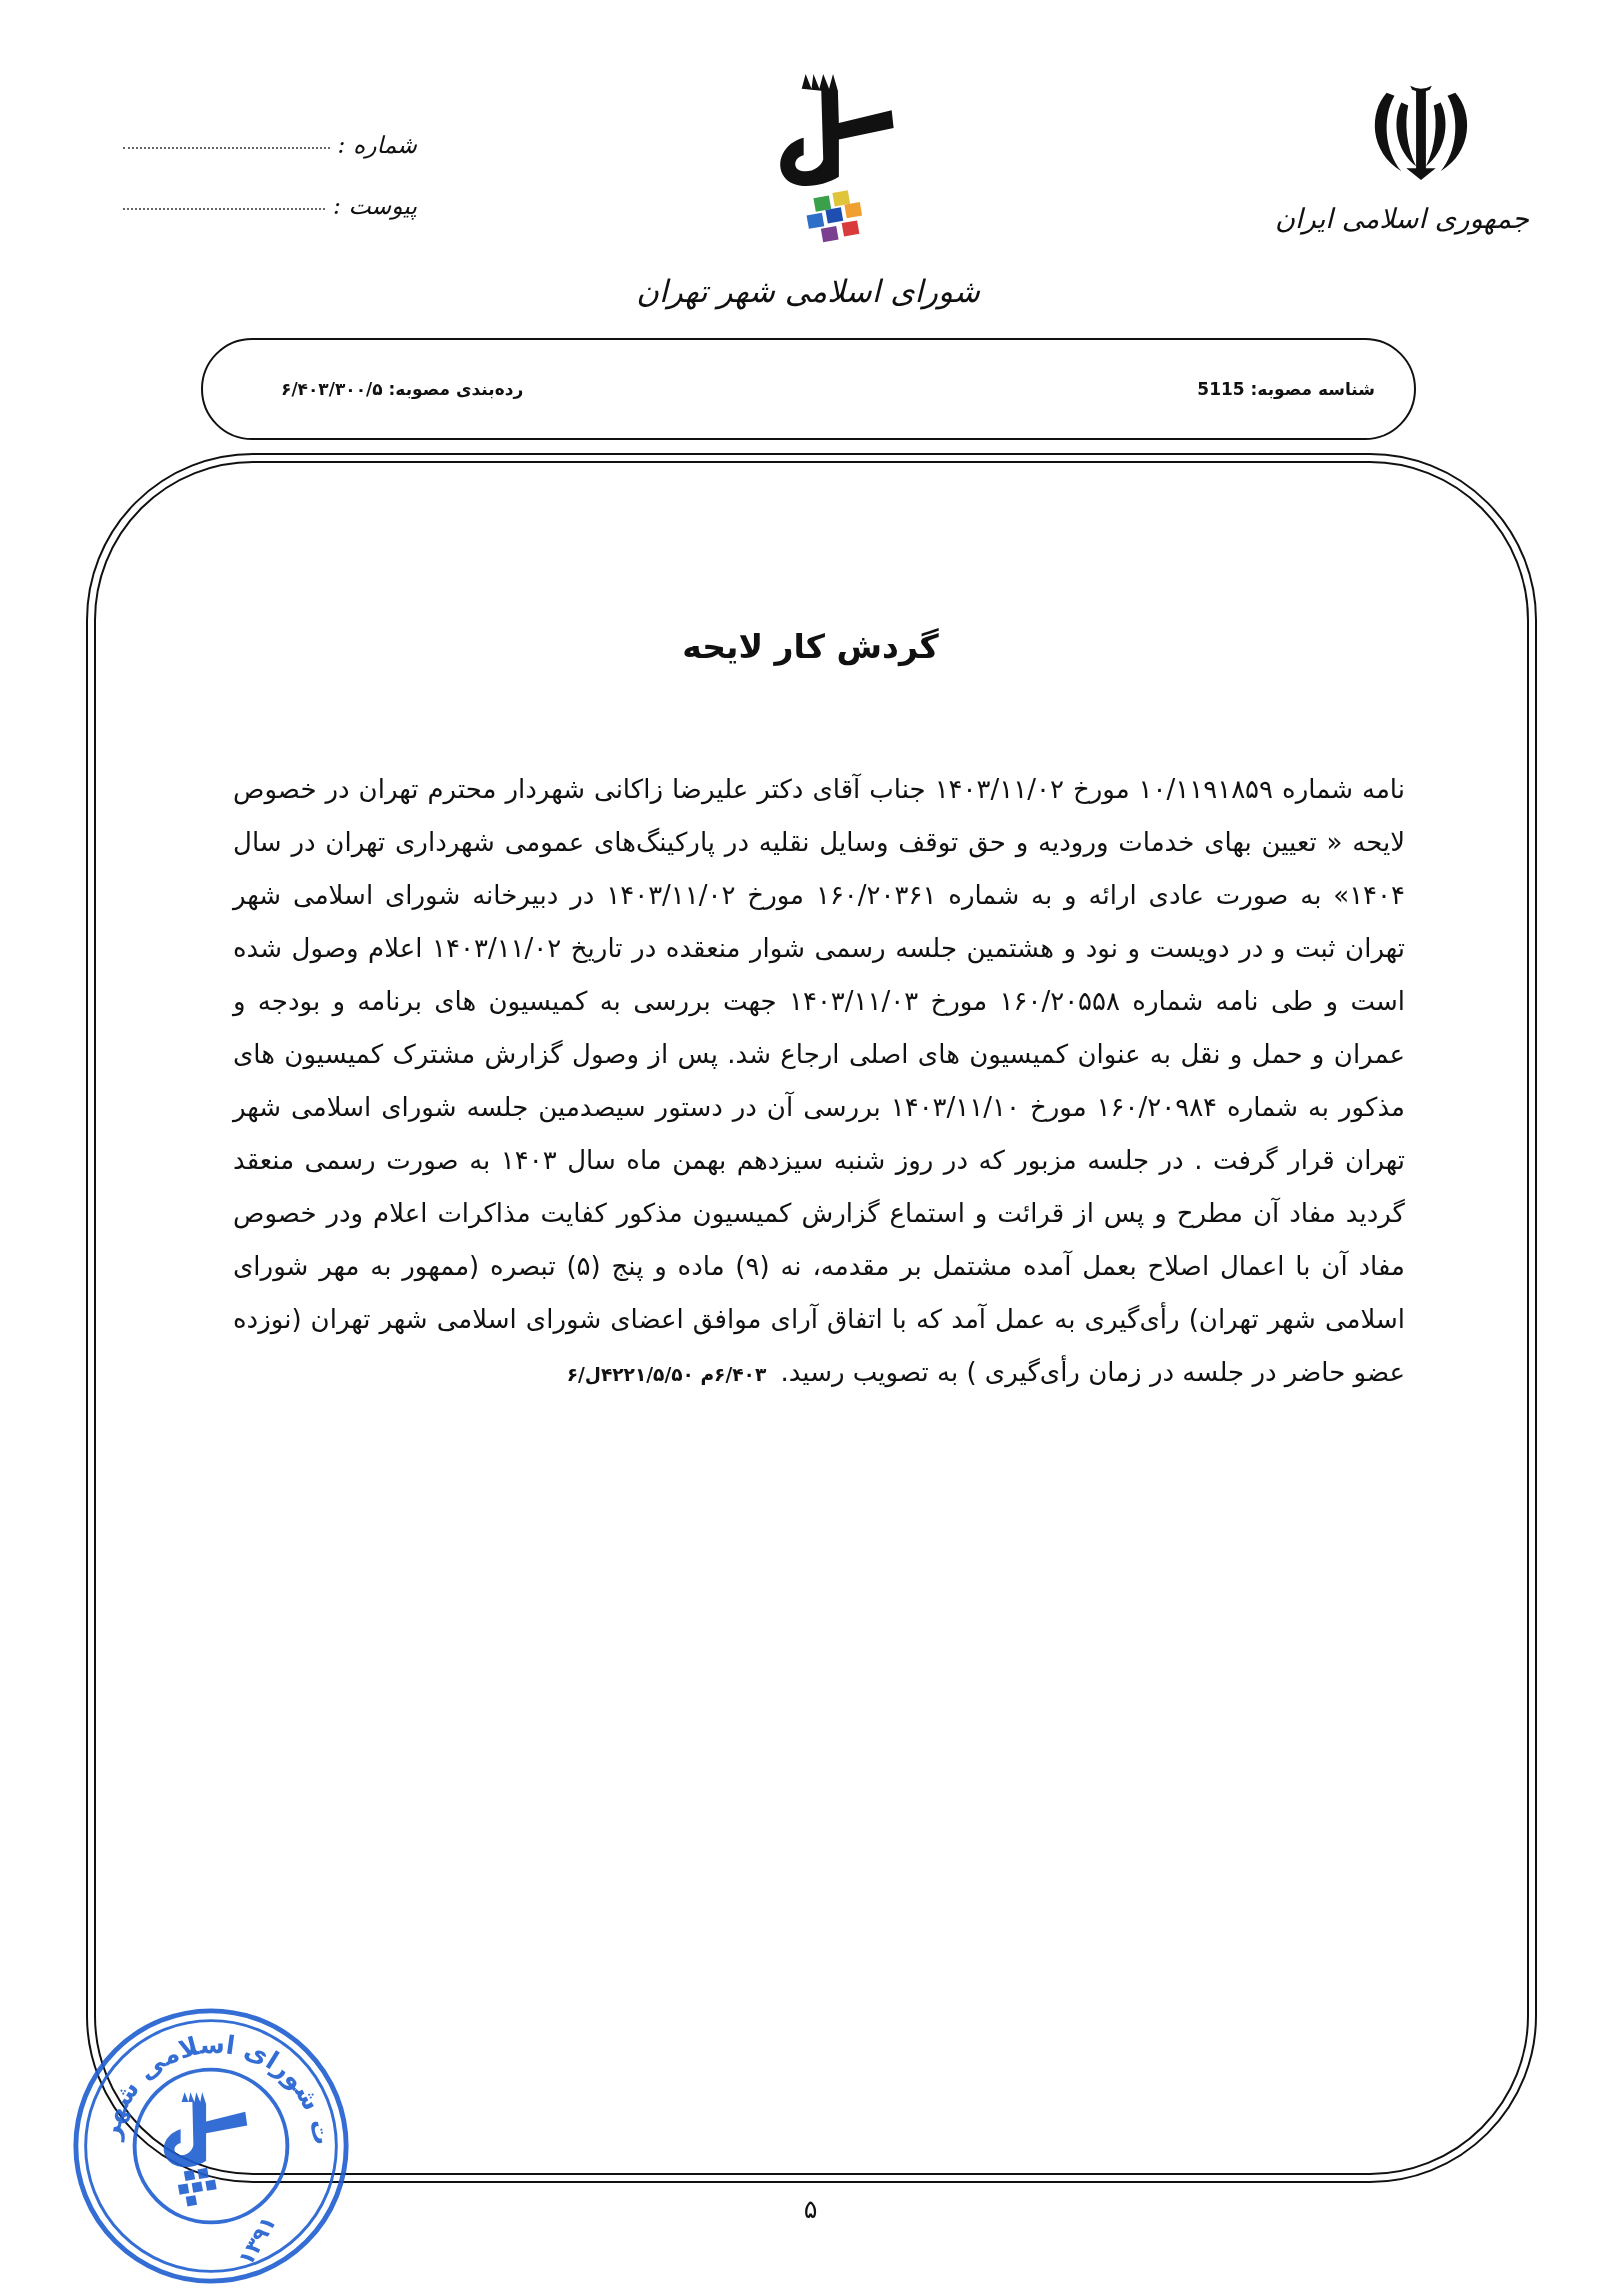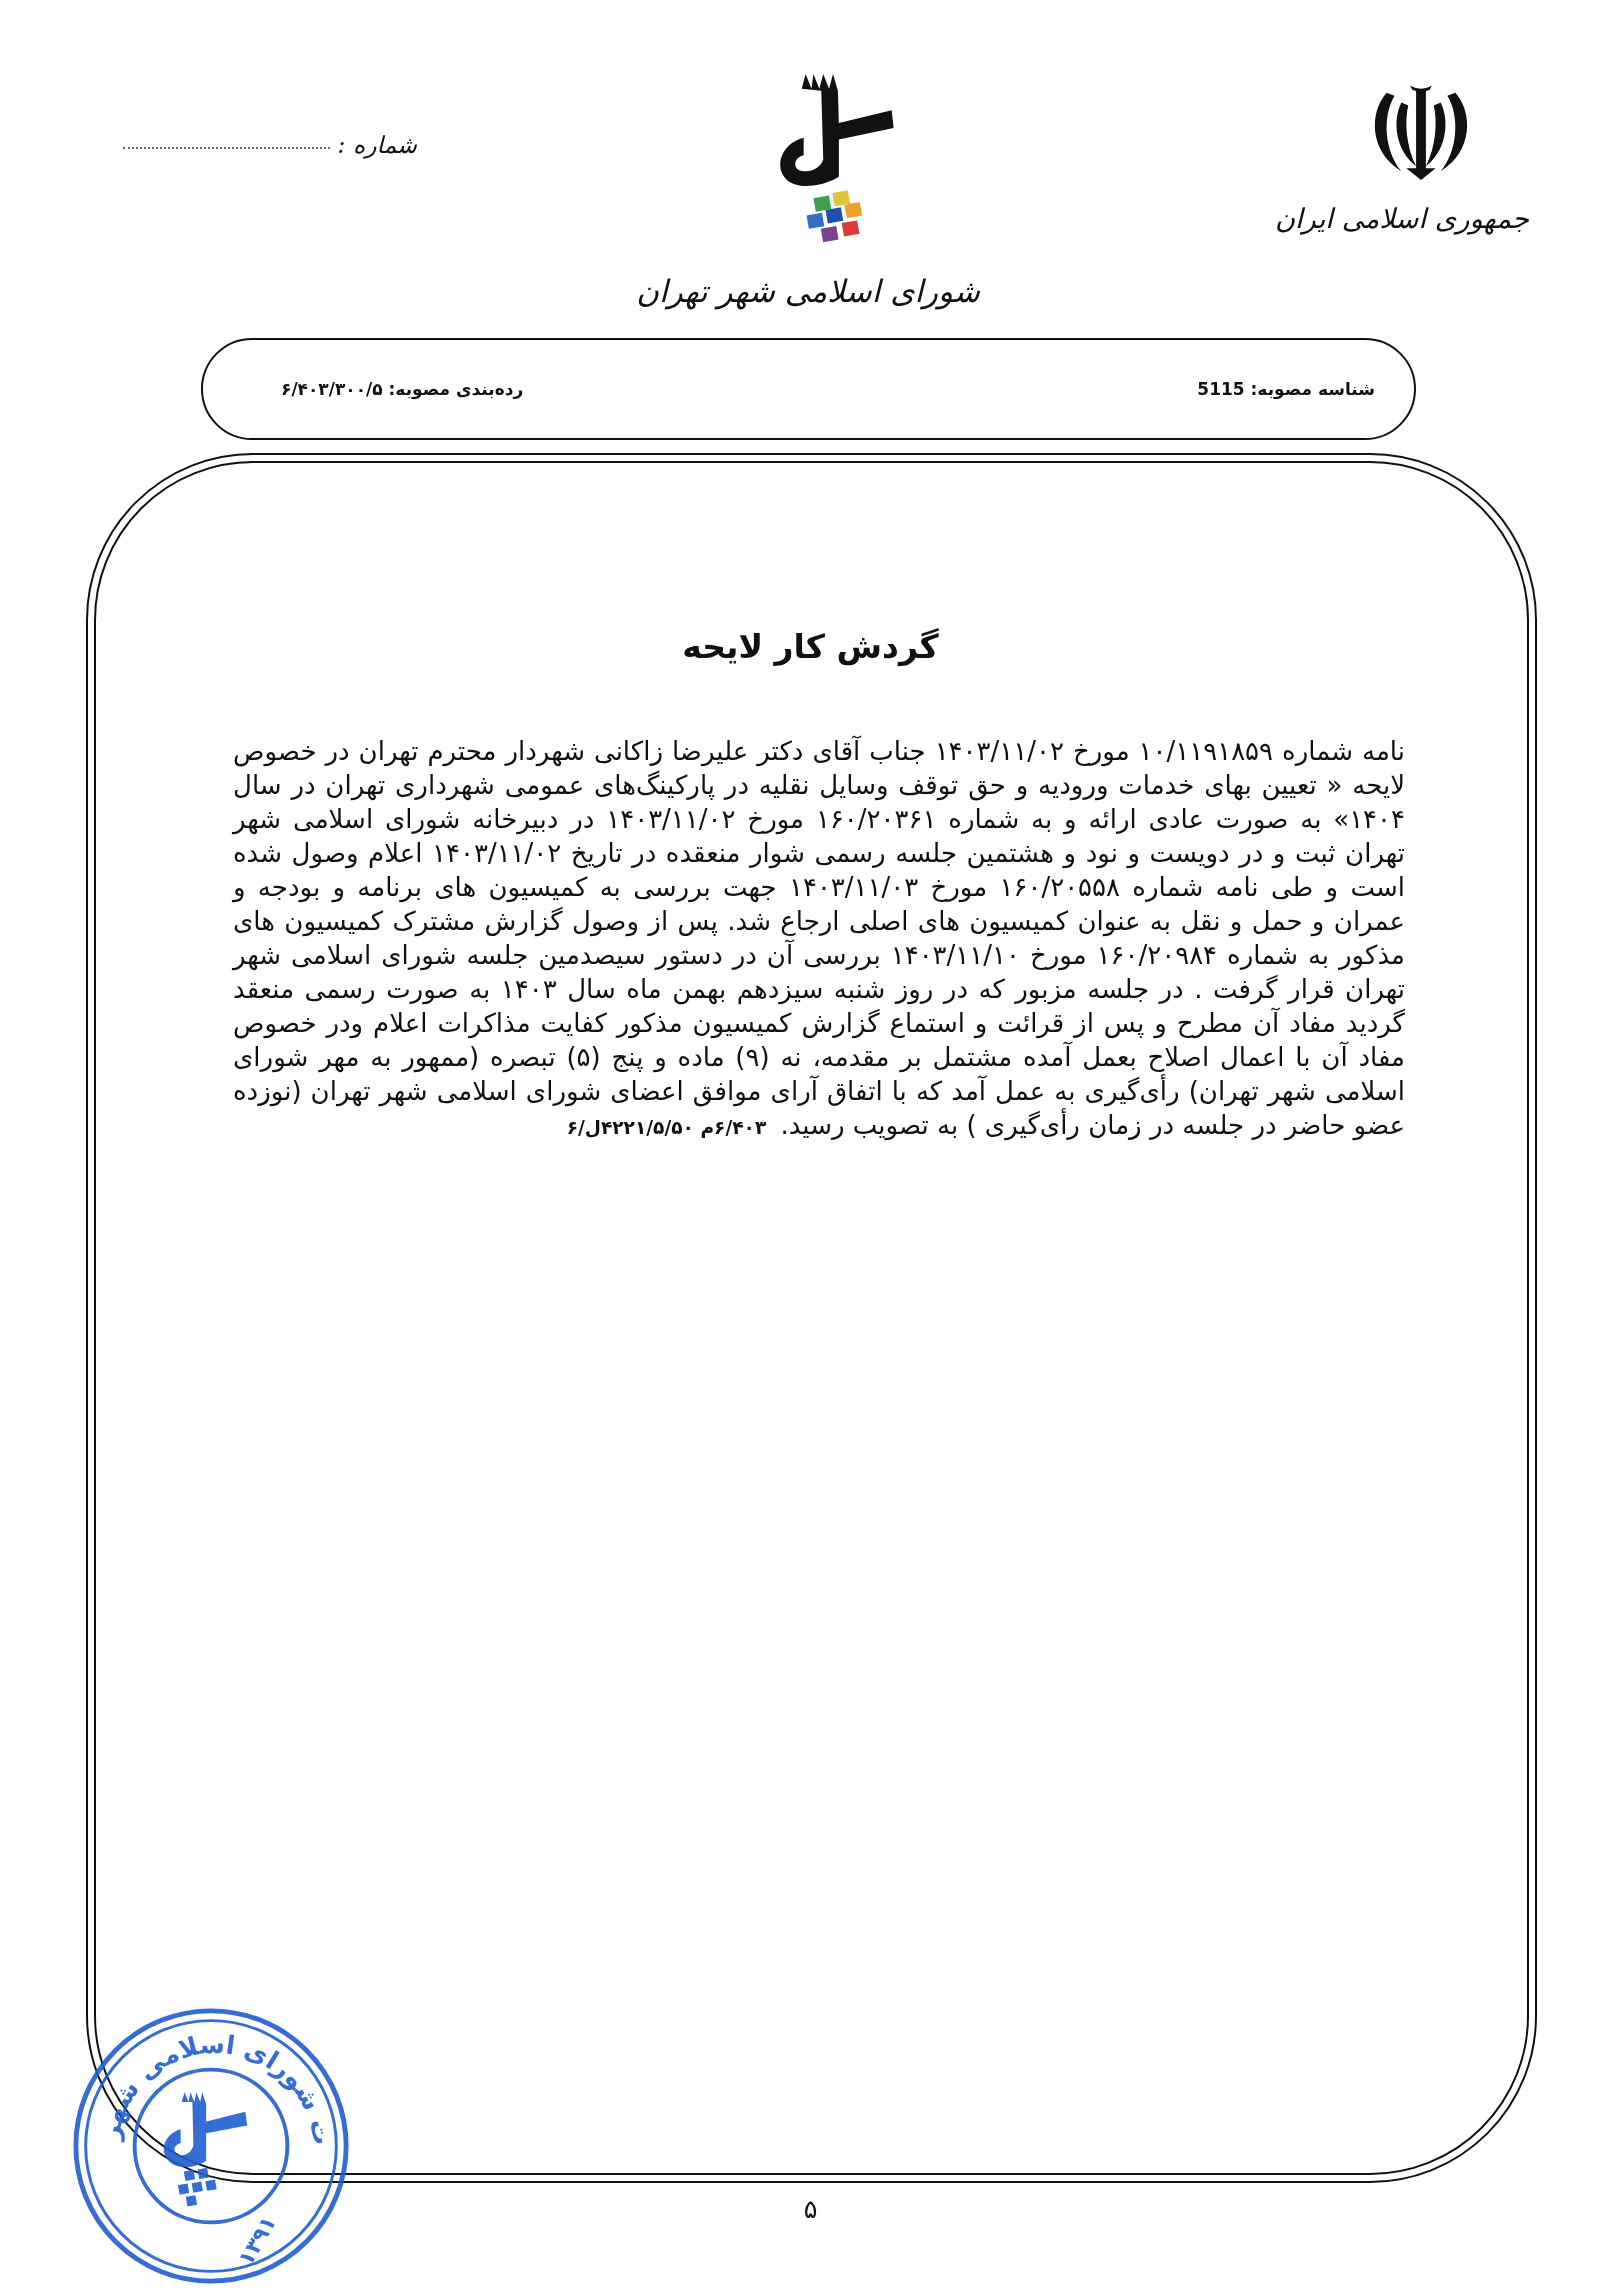--- a/index.html
+++ b/index.html
@@ -52,23 +52,23 @@
       position: absolute; left: 94px; top: 461px; width: 1435px; height: 1714px;
       border: 2.9px solid #111111; border-radius: 159px;
     }
 
     
     .doc-title {
       position: absolute; left: 0; top: 627px; width: 1621px; text-align: center;
       font-weight: bold; font-size: 33px; letter-spacing: 2px;
     }
     .doc-body {
-      position: absolute; left: 233px; top: 734px; width: 1172px;
+      position: absolute; left: 233px; top: 763px; width: 1172px;
       direction: rtl; text-align: justify; text-align-last: right;
-      font-size: 26px; line-height: 34px;
+      font-size: 26px; line-height: 53px;
     }
     .doc-body .ref-code { font-size: 18.6px; font-weight: bold; margin-right: 5.9px; }
 
     .page-number {
       position: absolute; left: 0; top: 2194px; width: 1621px; text-align: center;
       font-size: 25.5px;
     }
 
     
     .stamp { position: absolute; left: 69px; top: 2004px; width: 284px; height: 284px; opacity: 0.9; }
@@ -105,20 +105,24 @@
       </g>
     </svg>
     <div class="council-caption">شورای اسلامی شهر تهران</div>
   </div>
 
   <div class="meta-fields">
     <div class="meta-row">
       <span class="meta-label">شماره :</span>
       <span class="meta-dots"></span>
     </div>
+    <div class="meta-row">
+      <span class="meta-label">پیوست :</span>
+      <span class="meta-dots"></span>
+    </div>
   </div>
 
   <div class="id-banner">
     <span class="id-item">شناسه مصوبه: 5115</span>
     <span class="id-item">رده‌بندی مصوبه: ۶/۴۰۳/۳۰۰/۵</span>
   </div>
 
   <div class="frame-outer"></div>
   <div class="frame-inner"></div>
 

